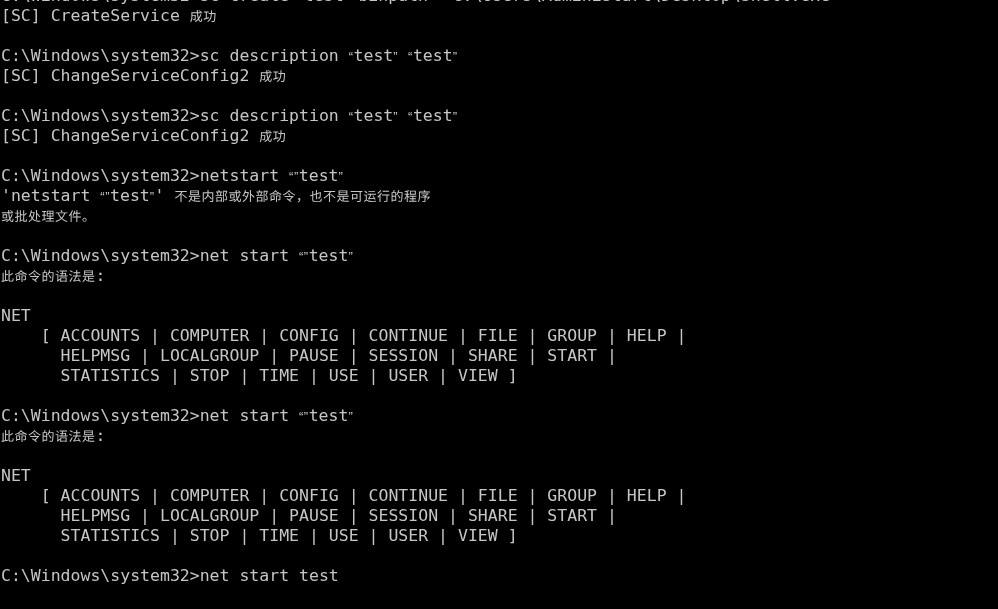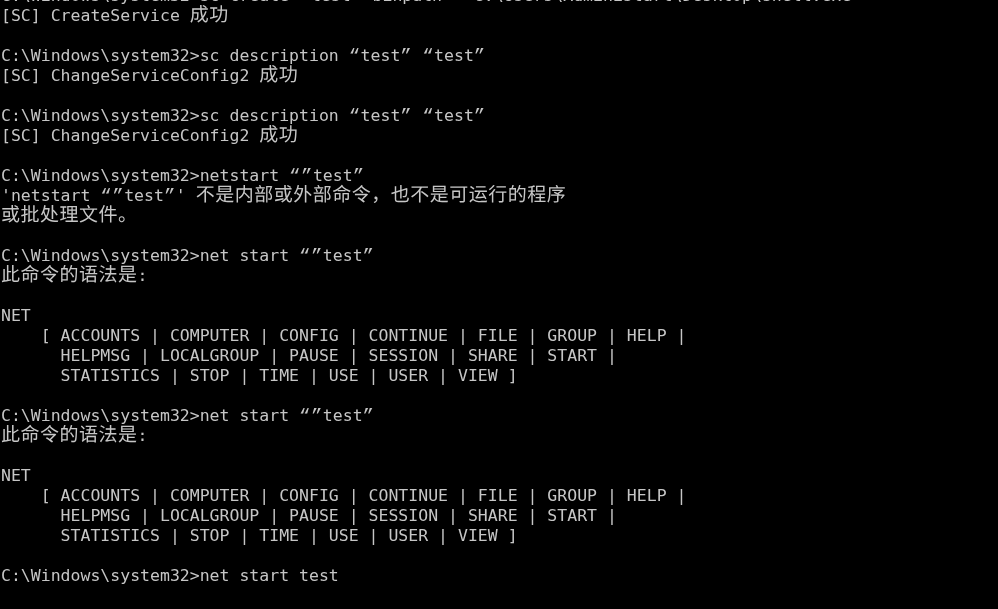--- a/index.html
+++ b/index.html
@@ -42,22 +42,22 @@
     color: #c6c6c6;
     padding-left: 1px;
   }
 
   .console-line.blank {
     color: transparent;
   }
 
   
   .cjk {
-    font-family: Liberation Mono, monospace;
-    font-size: 19px;
+    font-family: Liberation Sans, sans-serif;
+    font-size: 13px;
     letter-spacing: 0.5px;
   }
 
   #cursor {
     position: absolute;
     width: 9px;
     height: 2px;
     background: #c6c6c6;
     opacity: 0;
   }

